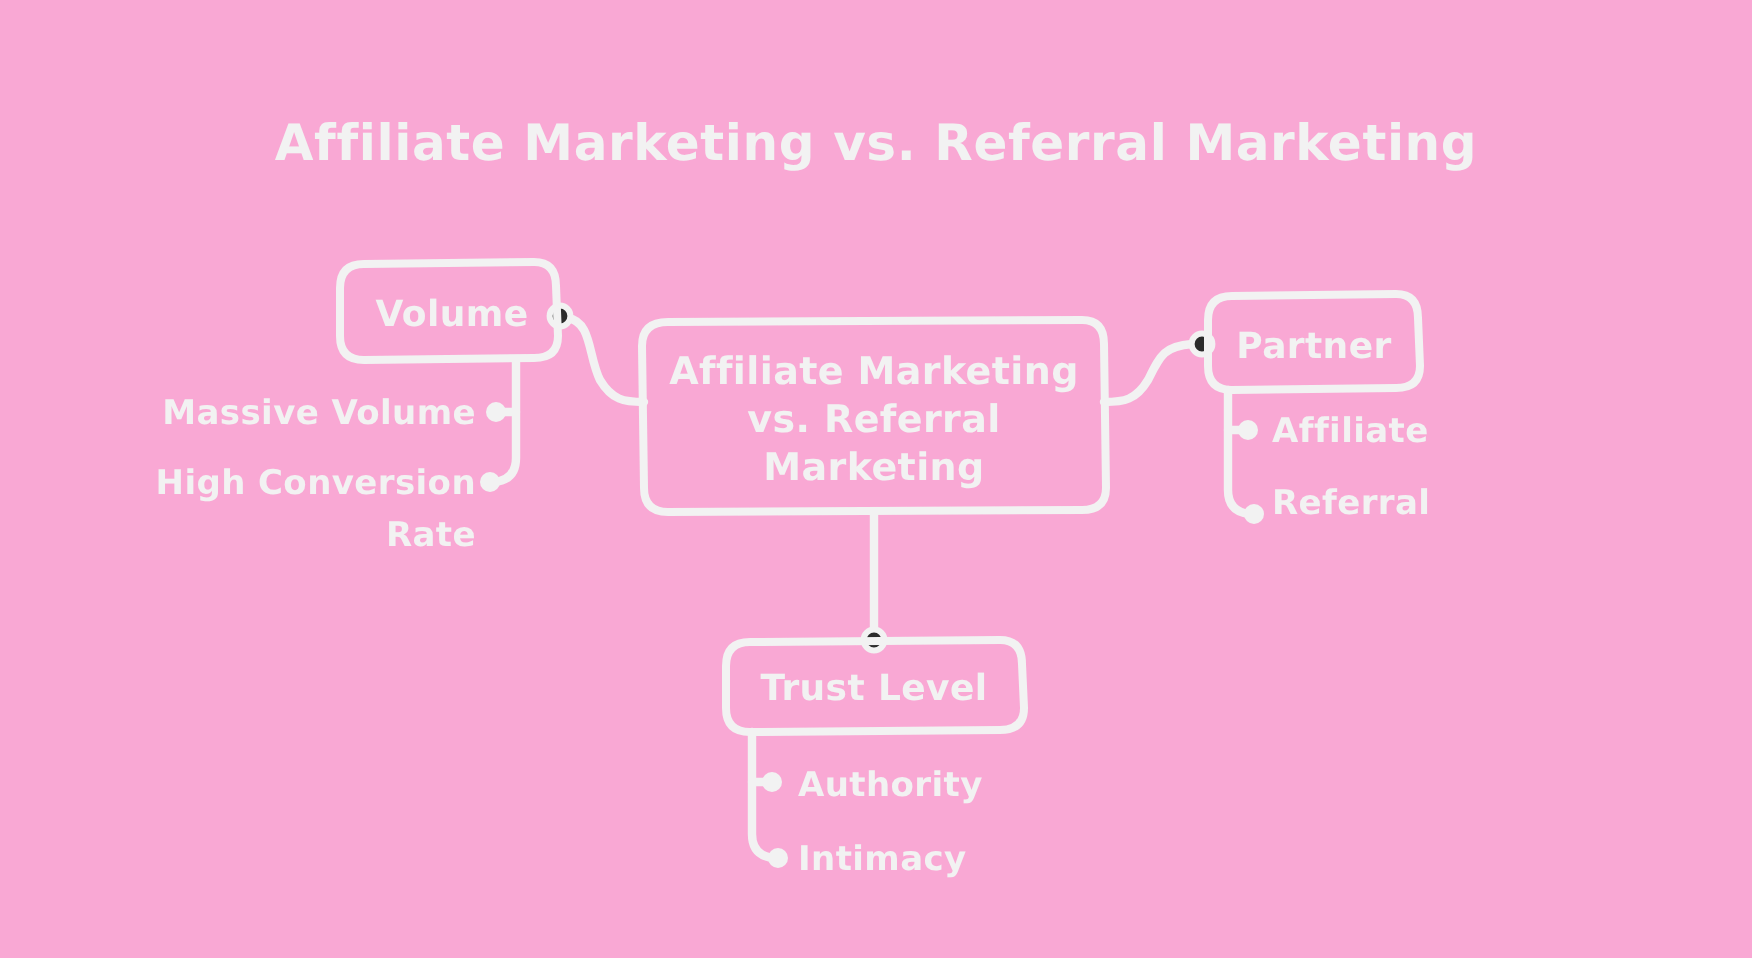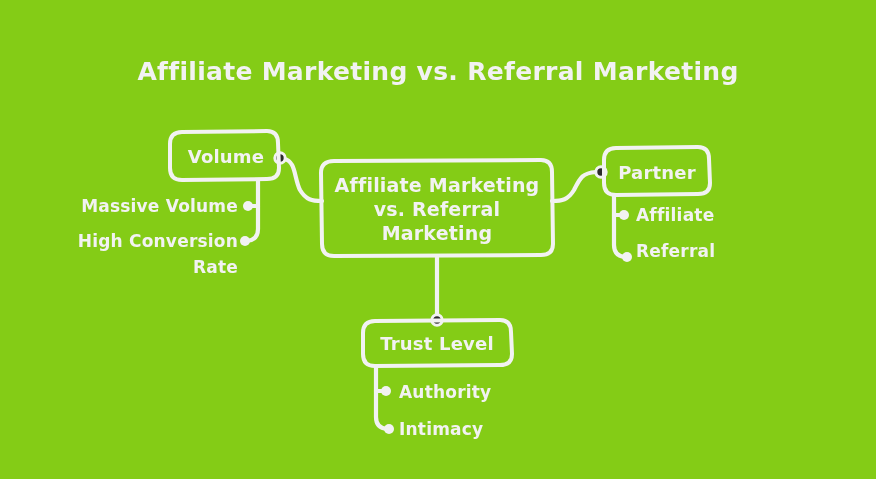--- a/index.html
+++ b/index.html
@@ -9,21 +9,21 @@
   body {
     width: 876px;
     height: 479px;
     overflow: hidden;
     font-family: "DejaVu Sans", sans-serif;
   }
   #canvas {
     position: relative;
     width: 876px;
     height: 479px;
-    background: #84cc16;
+    background: #f9a8d4;
   }
   #diagram-svg {
     position: absolute;
     inset: 0;
     width: 876px;
     height: 479px;
   }
   .node-text {
     fill: #f2f2f2;
     font-family: "DejaVu Sans", sans-serif;

